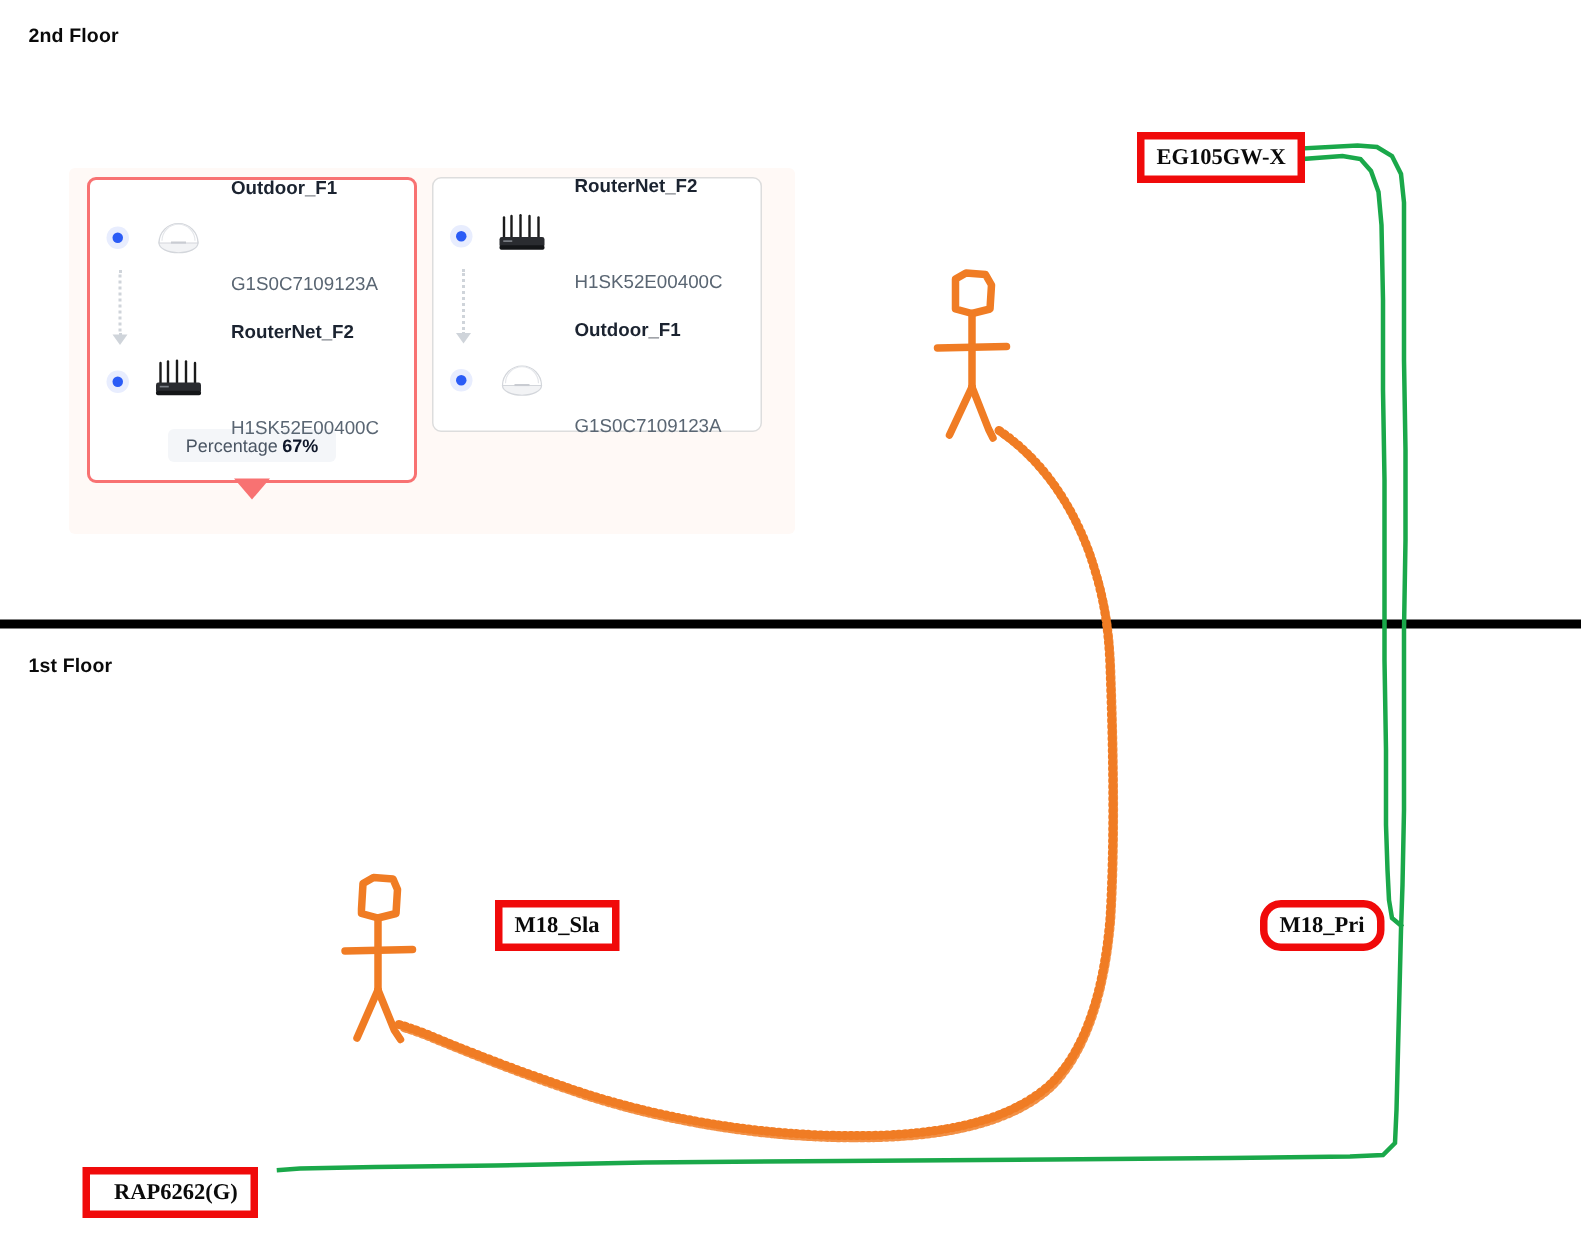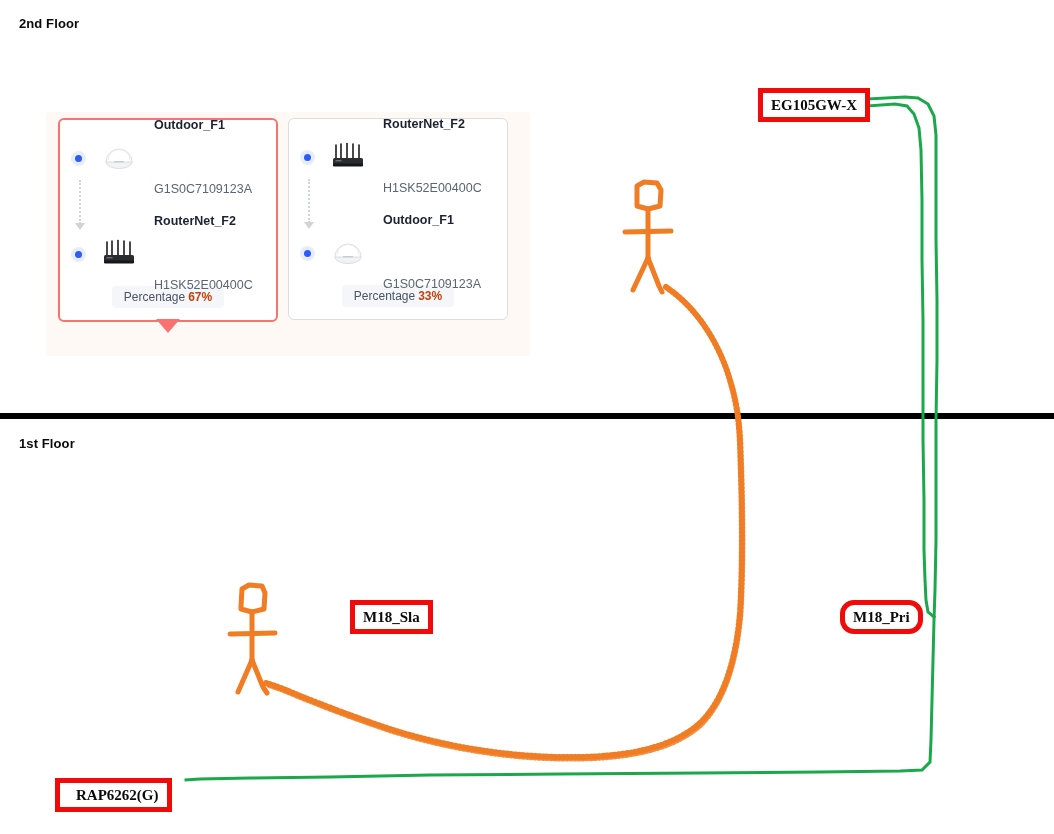--- a/index.html
+++ b/index.html
@@ -165,40 +165,40 @@
   }
   .pct-badge {
     background: #f4f6f9;
     border-radius: 4px;
     padding: 4px 12px;
     font-size: 12px;
     color: #4a5563;
     white-space: nowrap;
   }
   .pct-badge .pct-value {
-    color: #c2410c;
+    color: #0f172a;
     font-weight: 700;
     margin-left: 3px;
   }
 
   
   .dev-label {
     position: absolute;
     background: #ffffff;
     border: 5px solid #f00a0a;
     font-family: Liberation Serif, serif;
     font-size: 15px;
     font-weight: 700;
     color: #0a0a0a;
     padding: 2px 8px;
     white-space: nowrap;
     line-height: 1.35;
   }
   #label-eg105gwx { left: 758px; top: 88px; }
-  #label-m18-sla  { left: 350px; top: 600px; }
+  #label-m18-sla  { left: 330px; top: 600px; }
   #label-m18-pri  { left: 840px; top: 600px; border-radius: 14px; }
   #label-rap6262  { left: 55px;  top: 778px; padding-left: 16px; }
 
   
   #draw-layer {
     position: absolute;
     left: 0;
     top: 0;
     width: 1054px;
     height: 834px;
@@ -349,25 +349,20 @@
             <path d="M8 17.5 A11 11 0 0 1 30 17.5" fill="none" stroke="#e4e6ea" stroke-width="0.8"></path>
             <rect x="14" y="18" width="10" height="1.4" fill="#c9ccd2"></rect>
           </svg>
         </div>
         <div class="hop-text">
           <span class="hop-name">Outdoor_F1</span>
           <span class="hop-sn">G1S0C7109123A</span>
         </div>
       </div>
 
-      <div class="pct-badge-wrap">
-        <div class="pct-badge">
-          <span>Percentage</span><span class="pct-value">33%</span>
-        </div>
-      </div>
     </div>
 
   </div>
 
   <svg id="draw-layer" viewBox="0 0 1054 834">
 
     <g>
       <path class="green-line" d="M868,99 L905,97 L918,98 L928,104 L934,116 L936,135 L936,180 L936,240
                L937,300 L937,360 L936,420 L936,480 L936,540 L935,590 L934,620
                L933,660 L932,700 L931,740 L930,762 L922,770 L900,771 L820,772

